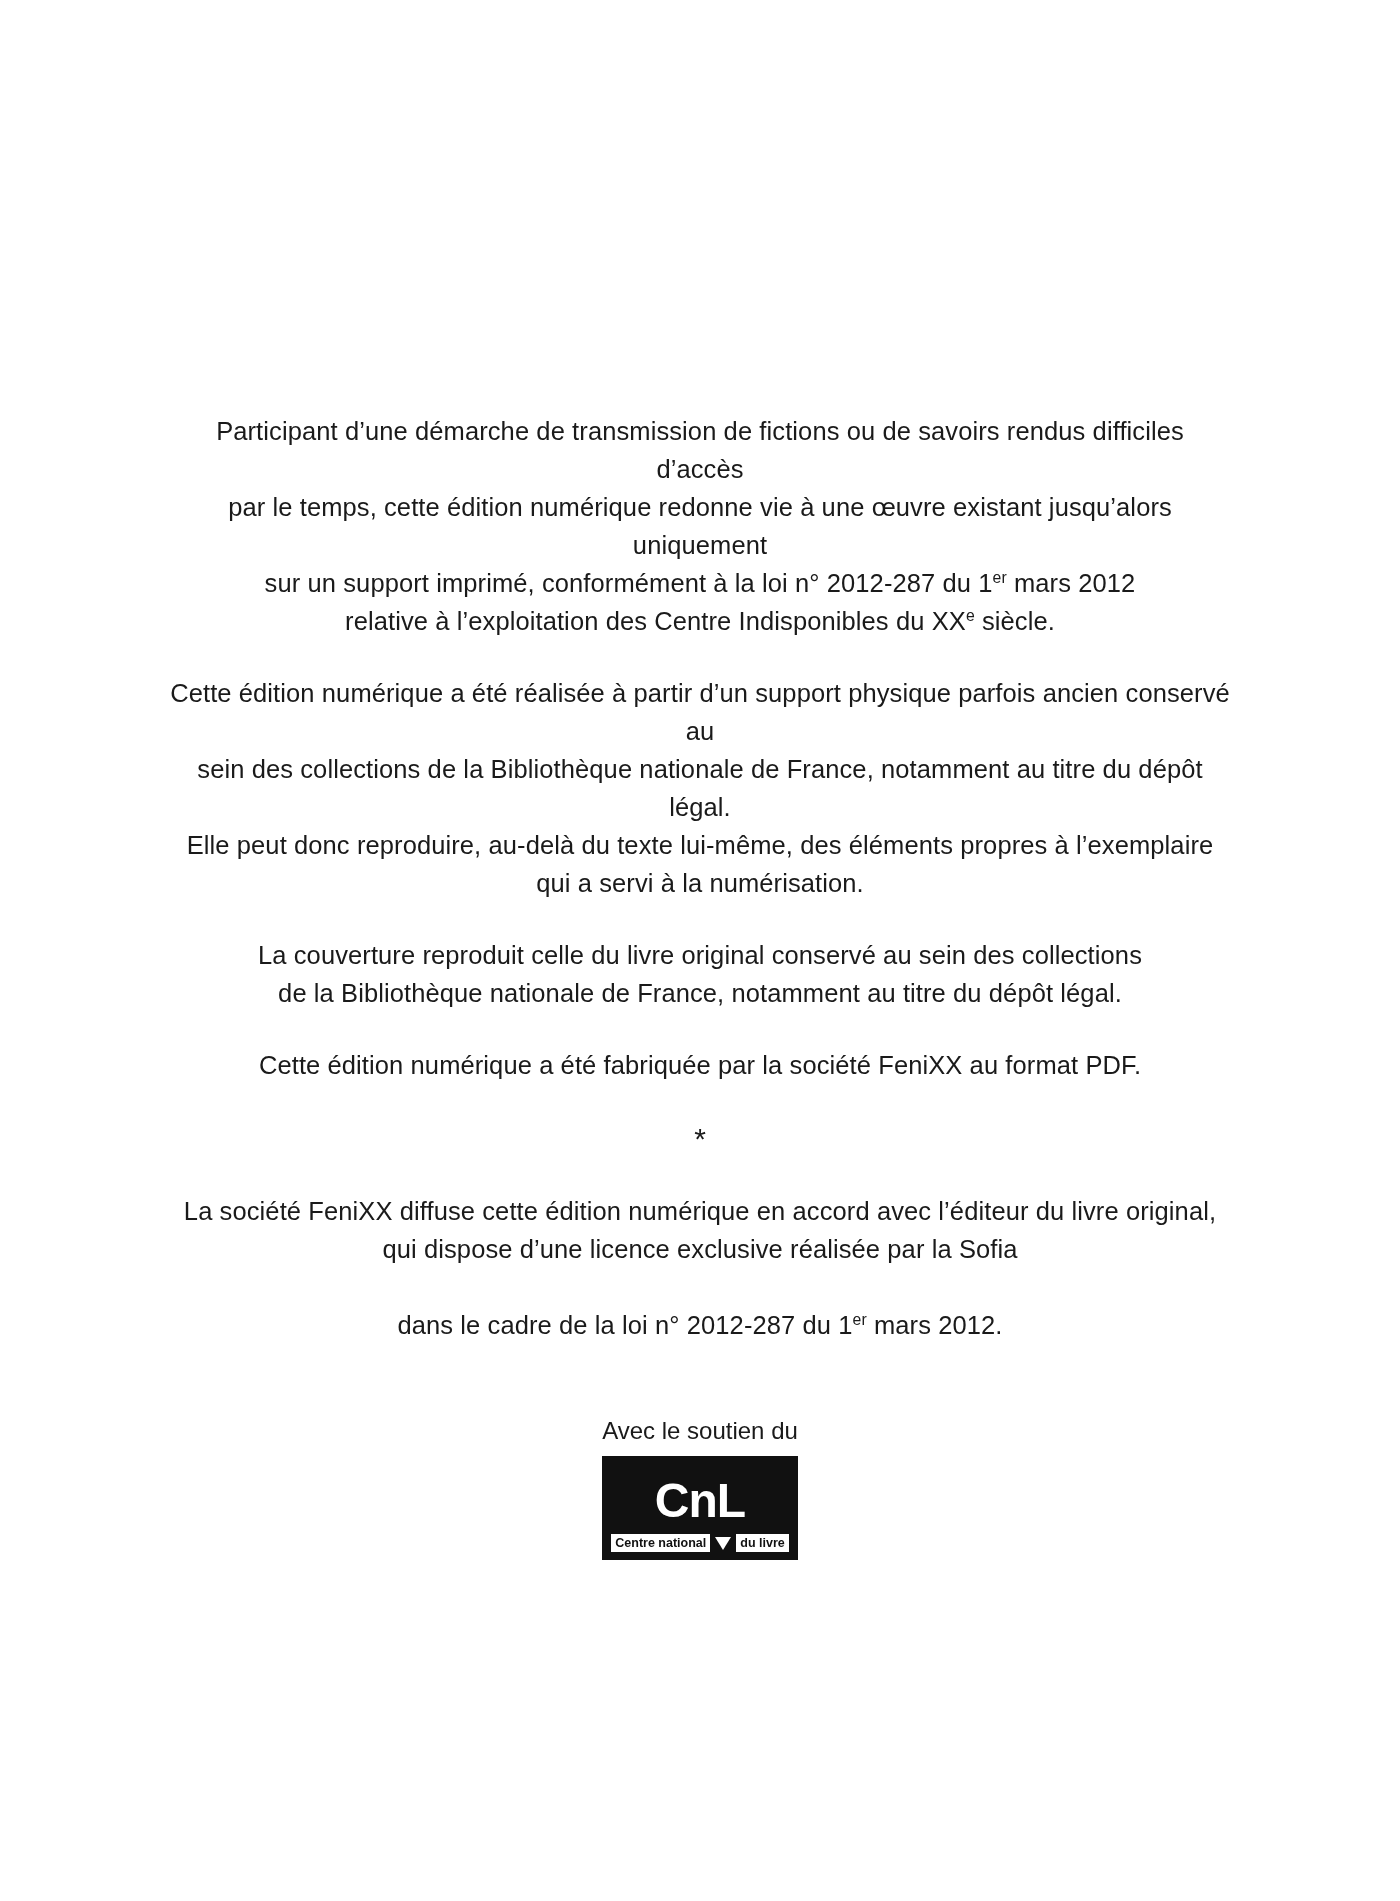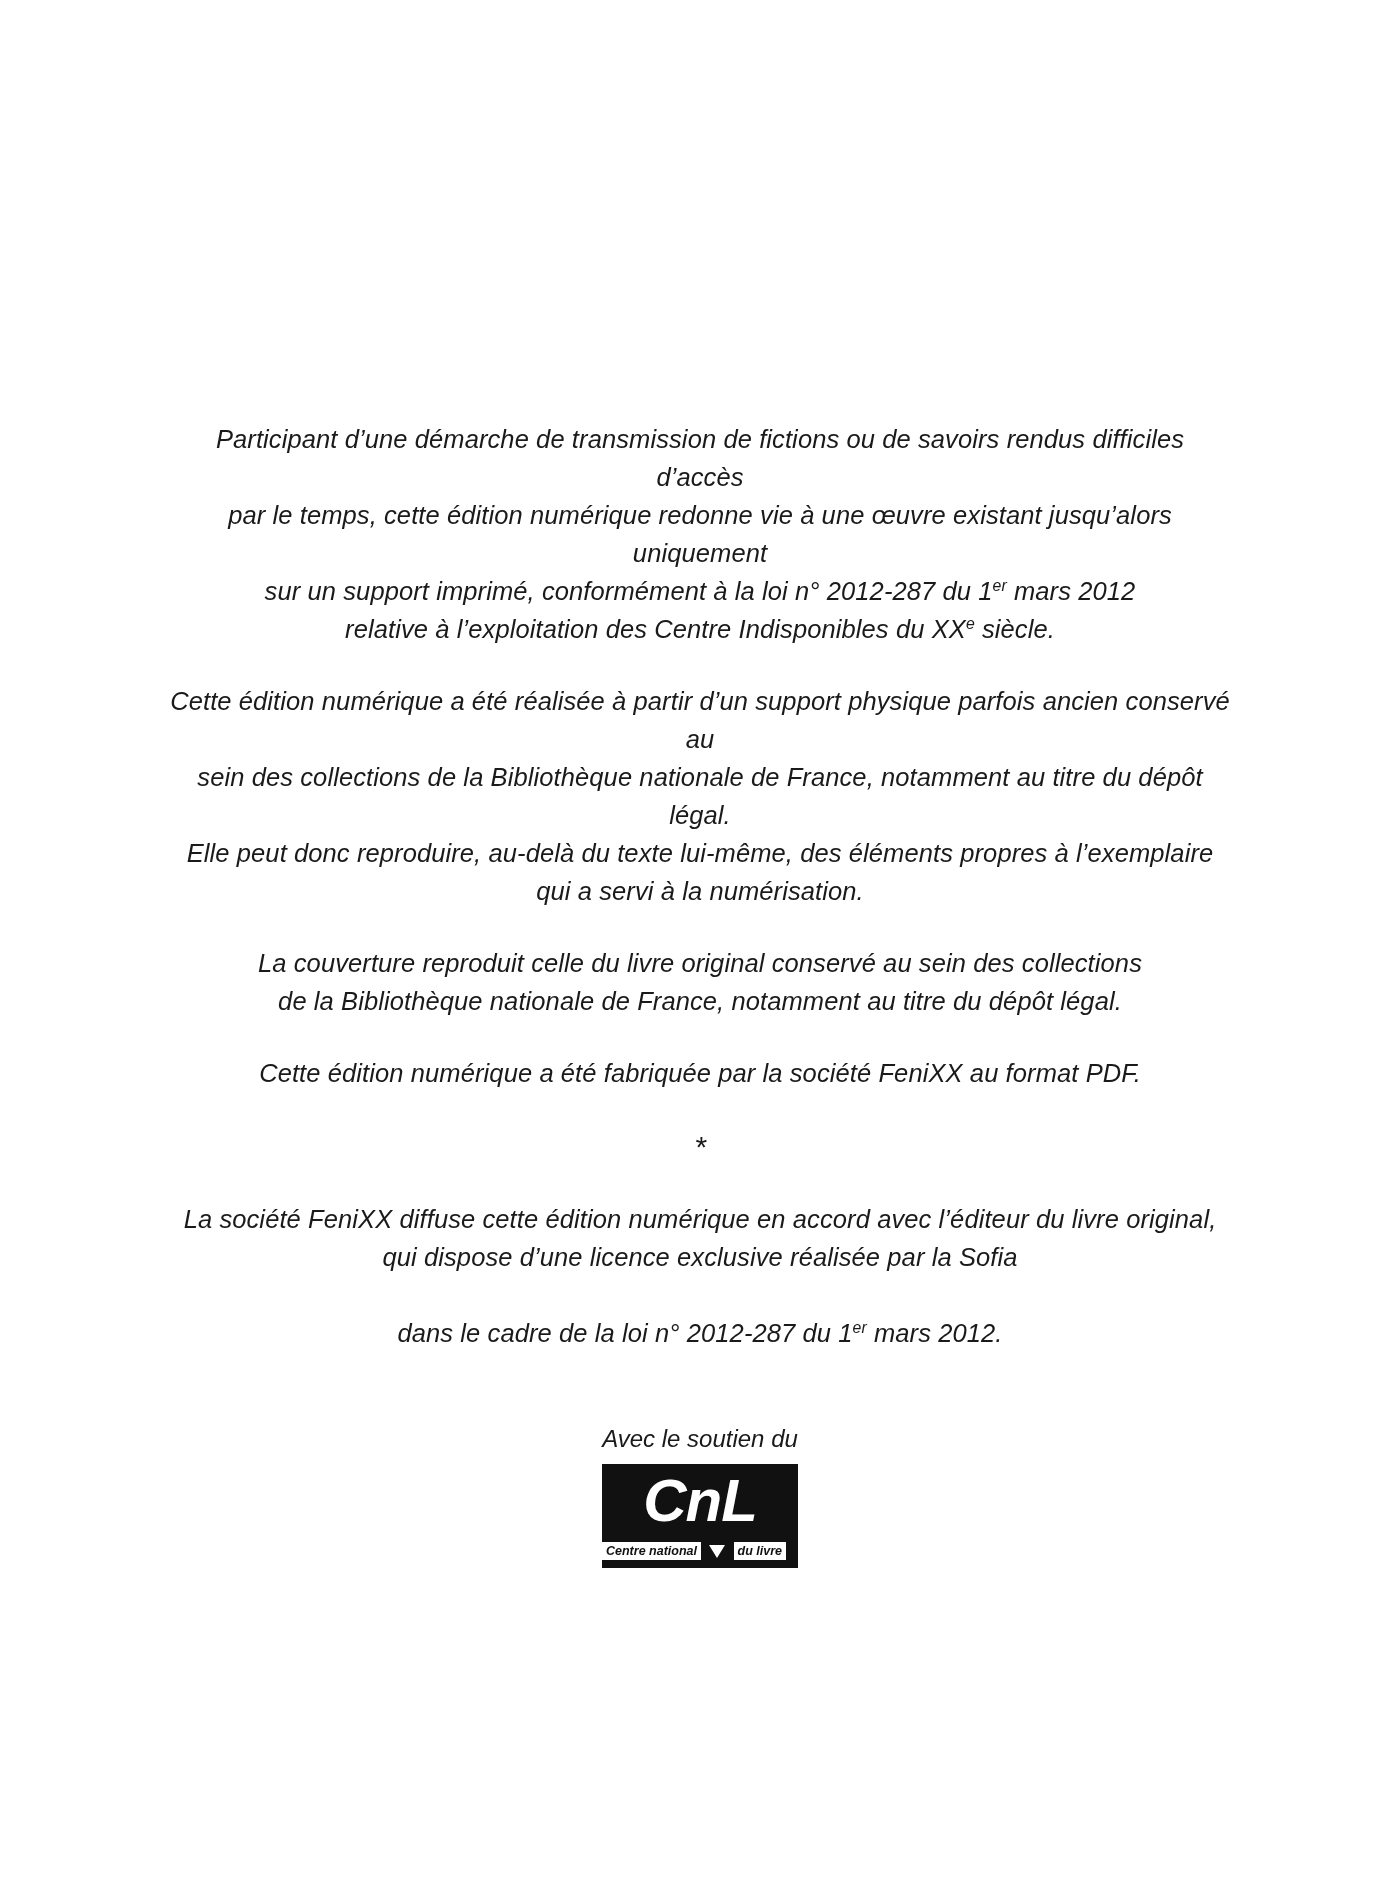--- a/index.html
+++ b/index.html
@@ -12,25 +12,24 @@
     height: 1901px;
     font-family: "Liberation Sans", sans-serif;
     color: #1a1a1a;
     position: relative;
     overflow: hidden;
   }
   .page {
     width: 1400px;
     height: 1901px;
     box-sizing: border-box;
-    padding: 8px 170px;
+    padding: 0 170px;
     display: flex;
     flex-direction: column;
     align-items: center;
-    font-style: italic;
   }
   .spacer-top {
     height: 412px;
     flex: none;
   }
   .para {
     text-align: center;
     font-size: 25.5px;
     line-height: 38px;
     letter-spacing: 0.1px;
@@ -66,39 +65,39 @@
     width: 196px;
     height: 104px;
     background: #111111;
     position: relative;
     display: block;
   }
   .cnl-main {
     position: absolute;
     left: 0;
     right: 0;
-    top: 4px;
+    top: 12px;
     height: 66px;
     color: #ffffff;
     font-family: "Liberation Sans", sans-serif;
     font-weight: bold;
-    font-size: 60px;
+    font-size: 48px;
     line-height: 66px;
     letter-spacing: -1px;
     text-align: center;
   }
   .cnl-bottom {
     position: absolute;
     left: 0;
-    right: 12px;
+    right: 0;
     bottom: 7px;
     height: 20px;
     display: flex;
     align-items: center;
-    justify-content: space-between;
+    justify-content: center;
     gap: 5px;
   }
   .cnl-bottom .seg {
     background: #ffffff;
     color: #111111;
     font-size: 12.5px;
     font-weight: bold;
     line-height: 18px;
     padding: 0 4px;
     white-space: nowrap;

